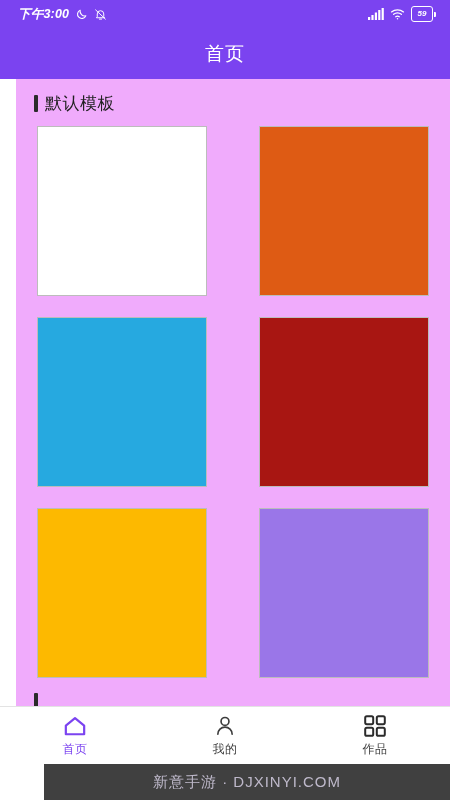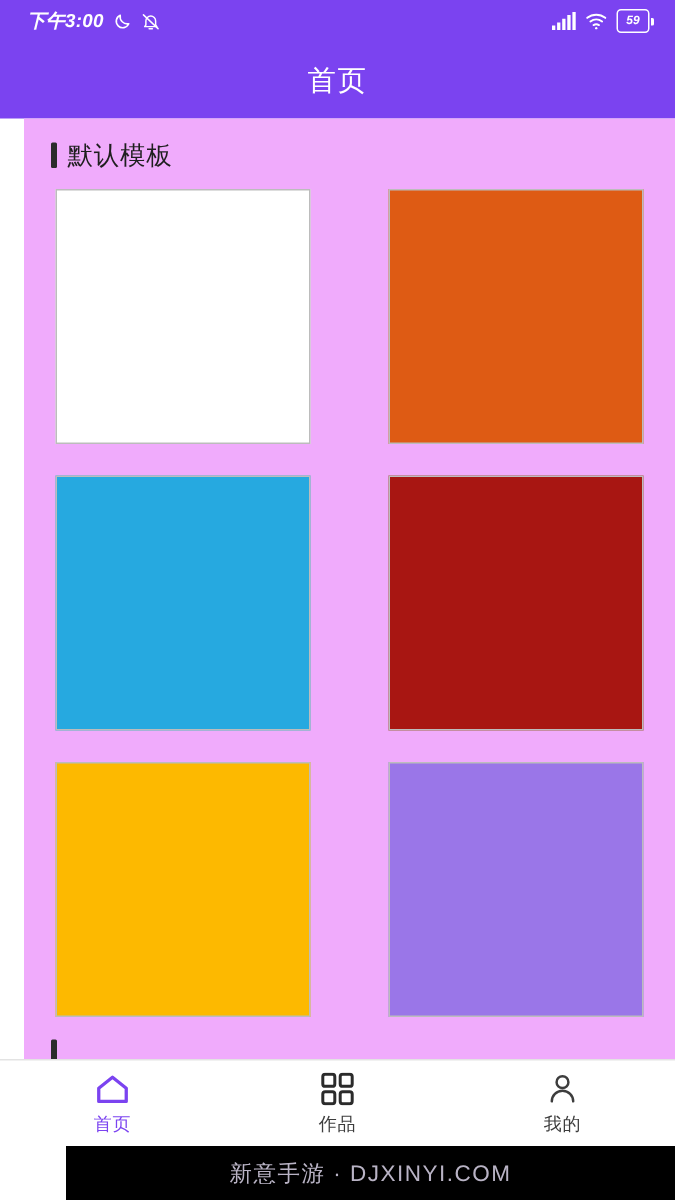--- a/index.html
+++ b/index.html
@@ -168,21 +168,21 @@
   }
   .nav-item.active .nav-label { color: #7B43F0; }
 
   
   .watermark-bar {
     position: absolute;
     left: 0;
     right: 0;
     bottom: 0;
     height: 36px;
-    background: #000000;
+    background: #404040;
     display: flex;
     align-items: center;
     justify-content: center;
     gap: 4px;
     margin-left: 44px;
   }
   .watermark-text {
     color: #c9c3d6;
     font-size: 15px;
     letter-spacing: 1px;
@@ -267,37 +267,37 @@
     <span class="nav-icon">
       <svg class="icon-svg" width="24" height="22" viewBox="0 0 26 24">
         <path d="M3 11.5L13 3.5l10 8V21H3z" fill="none" stroke="#7B43F0" stroke-width="2.4" stroke-linejoin="round"></path>
       </svg>
     </span>
     <span class="nav-label">首页</span>
   </div>
 
   <div class="nav-item">
     <span class="nav-icon">
+      <svg class="icon-svg" width="22" height="22" viewBox="0 0 24 24">
+        <circle cx="12" cy="7" r="4.3" fill="none" stroke="#3d3d3d" stroke-width="1.8"></circle>
+        <path d="M4.2 21a7.8 7.8 0 0 1 15.6 0" fill="none" stroke="#3d3d3d" stroke-width="1.8" stroke-linecap="round"></path>
+      </svg>
+    </span>
+    <span class="nav-label">我的</span>
+  </div>
+
+  <div class="nav-item">
+    <span class="nav-icon">
       <svg class="icon-svg" width="22" height="22" viewBox="0 0 22 22">
         <rect x="1.2" y="1.2" width="8" height="8" rx="1.6" fill="none" stroke="#2b2b2b" stroke-width="2"></rect>
         <rect x="12.8" y="1.2" width="8" height="8" rx="1.6" fill="none" stroke="#2b2b2b" stroke-width="2"></rect>
         <rect x="1.2" y="12.8" width="8" height="8" rx="1.6" fill="none" stroke="#2b2b2b" stroke-width="2"></rect>
         <rect x="12.8" y="12.8" width="8" height="8" rx="1.6" fill="none" stroke="#2b2b2b" stroke-width="2"></rect>
       </svg>
     </span>
     <span class="nav-label">作品</span>
   </div>
 
-  <div class="nav-item">
-    <span class="nav-icon">
-      <svg class="icon-svg" width="22" height="22" viewBox="0 0 24 24">
-        <circle cx="12" cy="7" r="4.3" fill="none" stroke="#3d3d3d" stroke-width="1.8"></circle>
-        <path d="M4.2 21a7.8 7.8 0 0 1 15.6 0" fill="none" stroke="#3d3d3d" stroke-width="1.8" stroke-linecap="round"></path>
-      </svg>
-    </span>
-    <span class="nav-label">我的</span>
-  </div>
-
 </div>
 
 <div class="watermark-bar">
   <span class="watermark-text">新意手游 · DJXINYI.COM</span>
 </div>
 
 </body></html>

